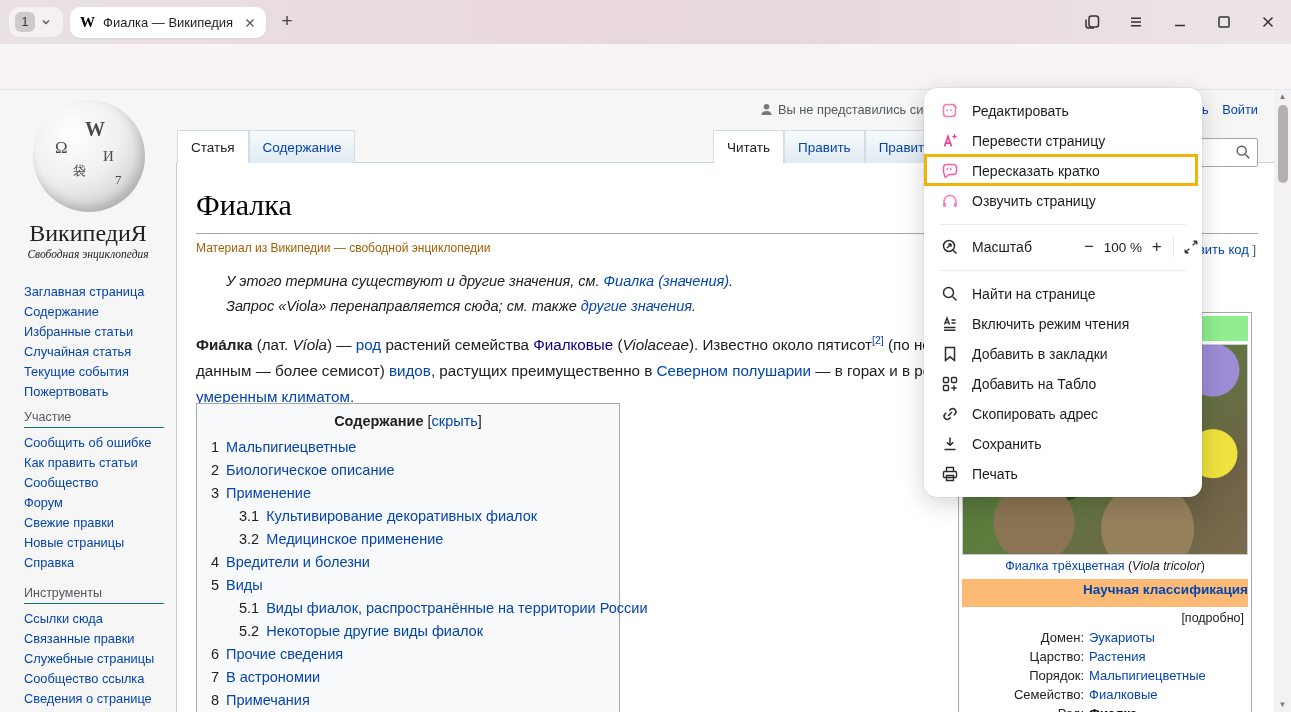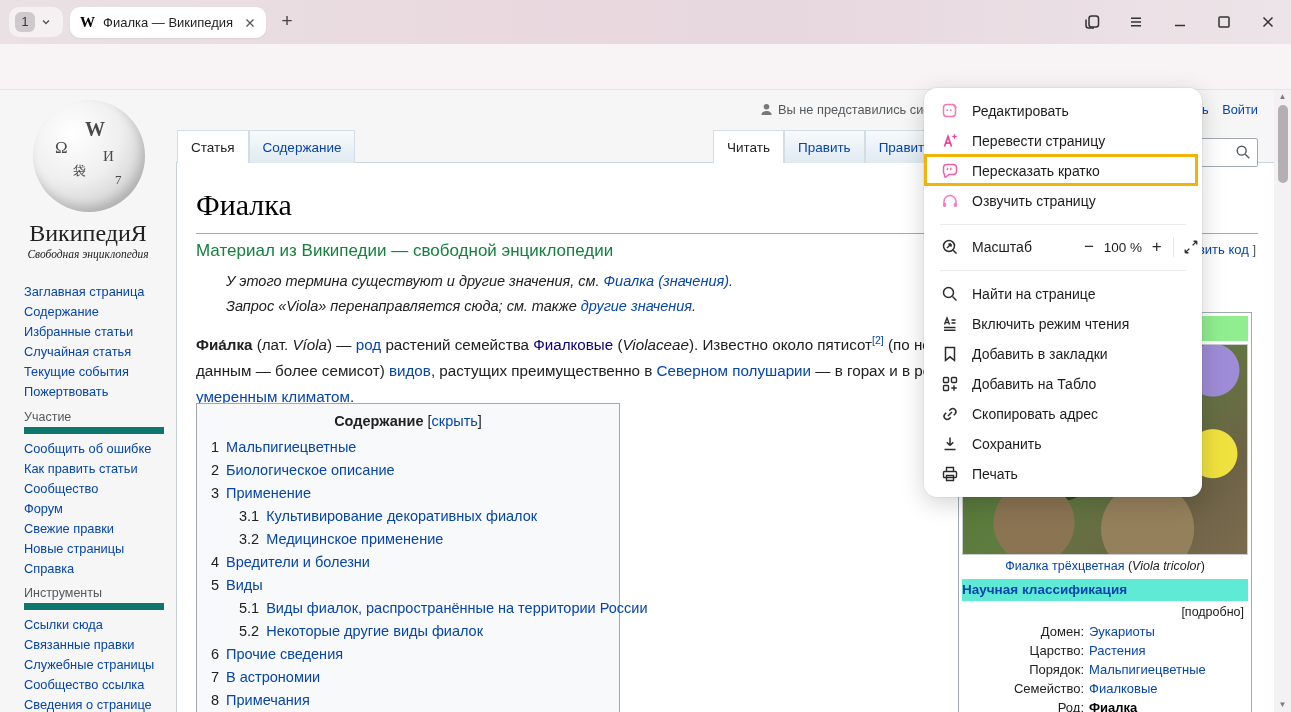--- a/index.html
+++ b/index.html
@@ -47,21 +47,21 @@
 
   
   .globe { position:absolute; left:33px; top:10px; width:112px; height:112px; border-radius:50%;
     background:radial-gradient(circle at 35% 30%, #ffffff 0%, #efefef 45%, #c9c9c9 85%, #b5b5b5 100%);
     box-shadow:inset -4px -6px 10px rgba(0,0,0,.15); font-family:"Liberation Serif",serif; color:#4a4a4a; }
   .globe span { position:absolute; }
   .logo-word { position:absolute; left:0; top:130px; width:176px; text-align:center; font-family:"Liberation Serif",serif; font-size:24px; color:#202122; }
   .logo-tag { position:absolute; left:0; top:158px; width:176px; text-align:center; font-family:"Liberation Serif",serif; font-style:italic; font-size:11.5px; color:#202122; }
   .sb-list { position:absolute; left:24px; width:150px; }
   .sb-list a { display:block; font-size:12.8px; line-height:20px; white-space:nowrap; }
-  .sb-title { font-size:12.5px; color:#54595d; border-bottom:7px solid #0f766e; padding-bottom:3px; margin-bottom:5px; width:140px; }
+  .sb-title { font-size:12.5px; color:#54595d; border-bottom:1px solid #0f766e; padding-bottom:3px; margin-bottom:5px; width:140px; }
   #sb-main { top:192px; }
   #sb-sec1 { position:absolute; left:24px; top:320px; width:150px; }
   #sb-sec2 { position:absolute; left:24px; top:496px; width:150px; }
 
   
   .personal-left { position:absolute; left:760px; top:12px; font-size:12.8px; color:#54595d; display:flex; align-items:center; gap:5px; white-space:nowrap; }
   .personal-right { position:absolute; right:33px; top:12px; font-size:12.8px; white-space:nowrap; }
   .personal-right a { margin-left:10px; }
   .wtabs-l { position:absolute; left:177px; top:40px; display:flex; }
   .wtabs-r { position:absolute; left:713px; top:40px; display:flex; }
@@ -69,21 +69,21 @@
     background:linear-gradient(#f7fafc,#e0eaf2); border:1px solid #d3dde4; border-bottom:none; position:relative; z-index:2; }
   .wtab.sel { background:#fff; color:#222; }
   .wtab a { color:#0645ad; }
   .searchbox { position:absolute; left:1140px; top:48px; width:118px; height:29px; background:#fff; border:1px solid #a2a9b1; border-radius:2px; z-index:1; }
   .searchbox svg { position:absolute; right:6px; top:5px; color:#54595d; }
 
   
   .h1 { position:absolute; left:196px; top:98px; font-family:"Liberation Serif","DejaVu Serif",serif; font-size:30px; color:#000; }
   .h1-rule { position:absolute; left:196px; top:143px; width:1062px; height:1px; background:#a2a9b1; }
   .sect-edit { position:absolute; right:35px; top:152px; font-size:13px; color:#54595d; white-space:nowrap; }
-  .subtitle { position:absolute; left:196px; top:151px; font-size:17px; color:#15803d; }
+  .subtitle { position:absolute; left:196px; top:151px; font-size:12px; color:#a16207; }
   .hatnote { position:absolute; left:226px; font-size:14.5px; font-style:italic; color:#202122; white-space:nowrap; }
   .lead { position:absolute; left:196px; top:237px; width:1000px; font-size:15.2px; line-height:26px; color:#202122; white-space:nowrap; }
 
   
   .toc { position:absolute; left:196px; top:313px; width:424px; height:420px; background:#f8f9fa; border:1px solid #a2a9b1; padding:9px 14px; }
   .toc-h { text-align:center; font-size:14.5px; margin-bottom:7px; color:#202122; }
   .toc-item { font-size:14.5px; line-height:23px; white-space:nowrap; }
   .toc-item .n { color:#202122; margin-right:7px; }
   .toc-item.lvl2 { padding-left:28px; }
 
@@ -95,21 +95,21 @@
       radial-gradient(circle at 14% 22%, #a592d8 0 24px, rgba(165,146,216,0) 25px),
       radial-gradient(circle at 88% 12%, #9e8cd6 0 26px, rgba(158,140,214,0) 27px),
       radial-gradient(circle at 46% 40%, #f1eee0 0 18px, rgba(241,238,224,0) 19px),
       radial-gradient(circle at 57% 47%, #eee04c 0 13px, rgba(238,224,76,0) 14px),
       radial-gradient(circle at 88% 52%, #f0e23e 0 24px, rgba(240,226,62,0) 25px),
       radial-gradient(circle at 25% 85%, #8a7452 0 40px, rgba(138,116,82,0) 41px),
       radial-gradient(circle at 65% 88%, #95805c 0 46px, rgba(149,128,92,0) 47px),
       radial-gradient(circle at 35% 60%, #2e4a22 0 30px, rgba(46,74,34,0) 31px),
       linear-gradient(135deg,#4f6e33 0%,#5d7d3f 45%,#6e6246 80%,#7c6c4e 100%); }
   .ibx-cap { text-align:center; margin-top:4px; font-size:12.5px; color:#202122; }
-  .ibx-class { margin-top:6px; height:22px; background:#5eead4; text-align:left; font-size:13.5px; line-height:22px; }
+  .ibx-class { margin-top:6px; height:28px; background:#fdba74; text-align:right; font-size:13.5px; line-height:22px; }
   .ibx-class span { font-weight:bold; color:#0645ad; }
   .ibx-det { text-align:right; font-size:12.5px; color:#202122; margin:4px 4px 3px 0; }
   .ibx-row { display:flex; line-height:19px; font-size:13px; }
   .ibx-row .l { width:122px; text-align:right; margin-right:5px; color:#202122; }
 
   
   .scroll { position:absolute; right:0; top:0; width:17px; height:622px; background:#f3f1f3; }
   .scroll .arr { position:absolute; left:0; width:17px; height:14px; color:#7d797d; font-size:8px; text-align:center; line-height:14px; }
   .scroll .thumb { position:absolute; left:3.5px; top:15px; width:10px; height:78px; background:#b3afb3; border-radius:5px; }
 

